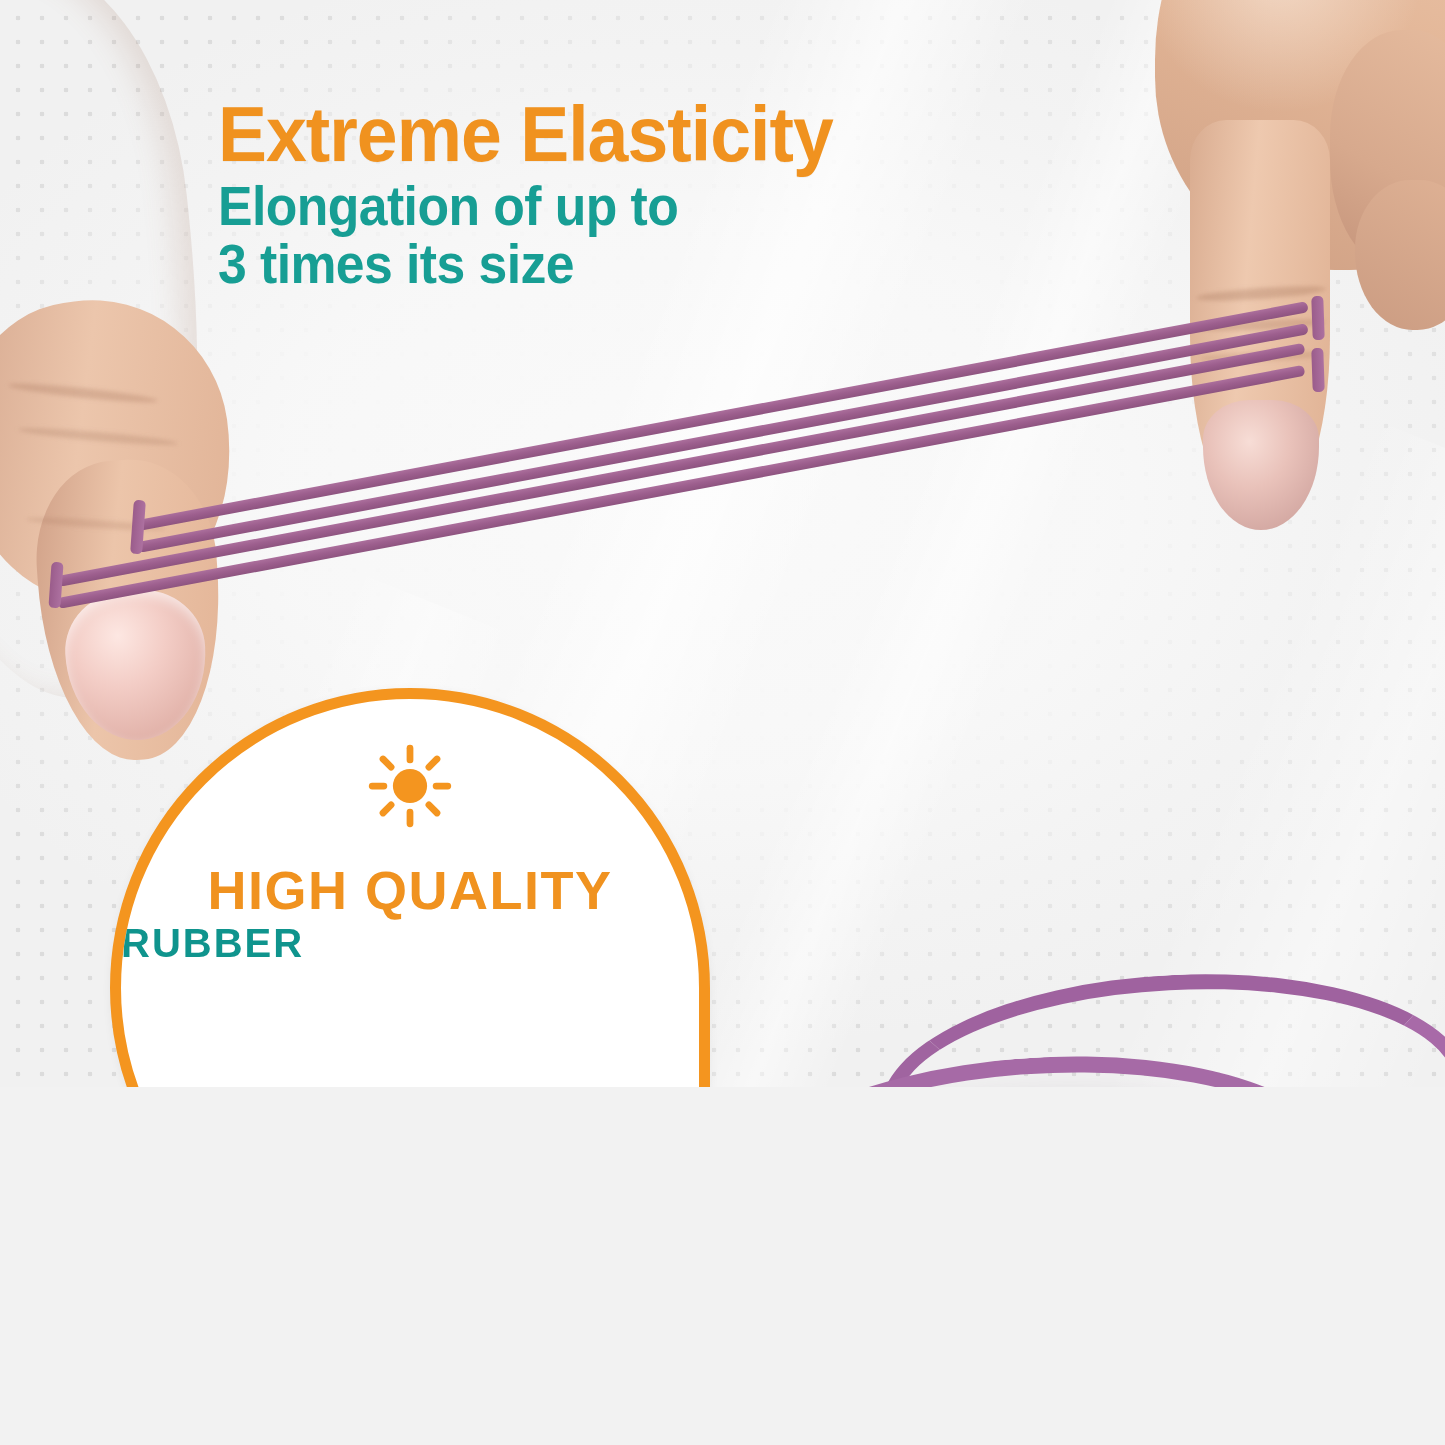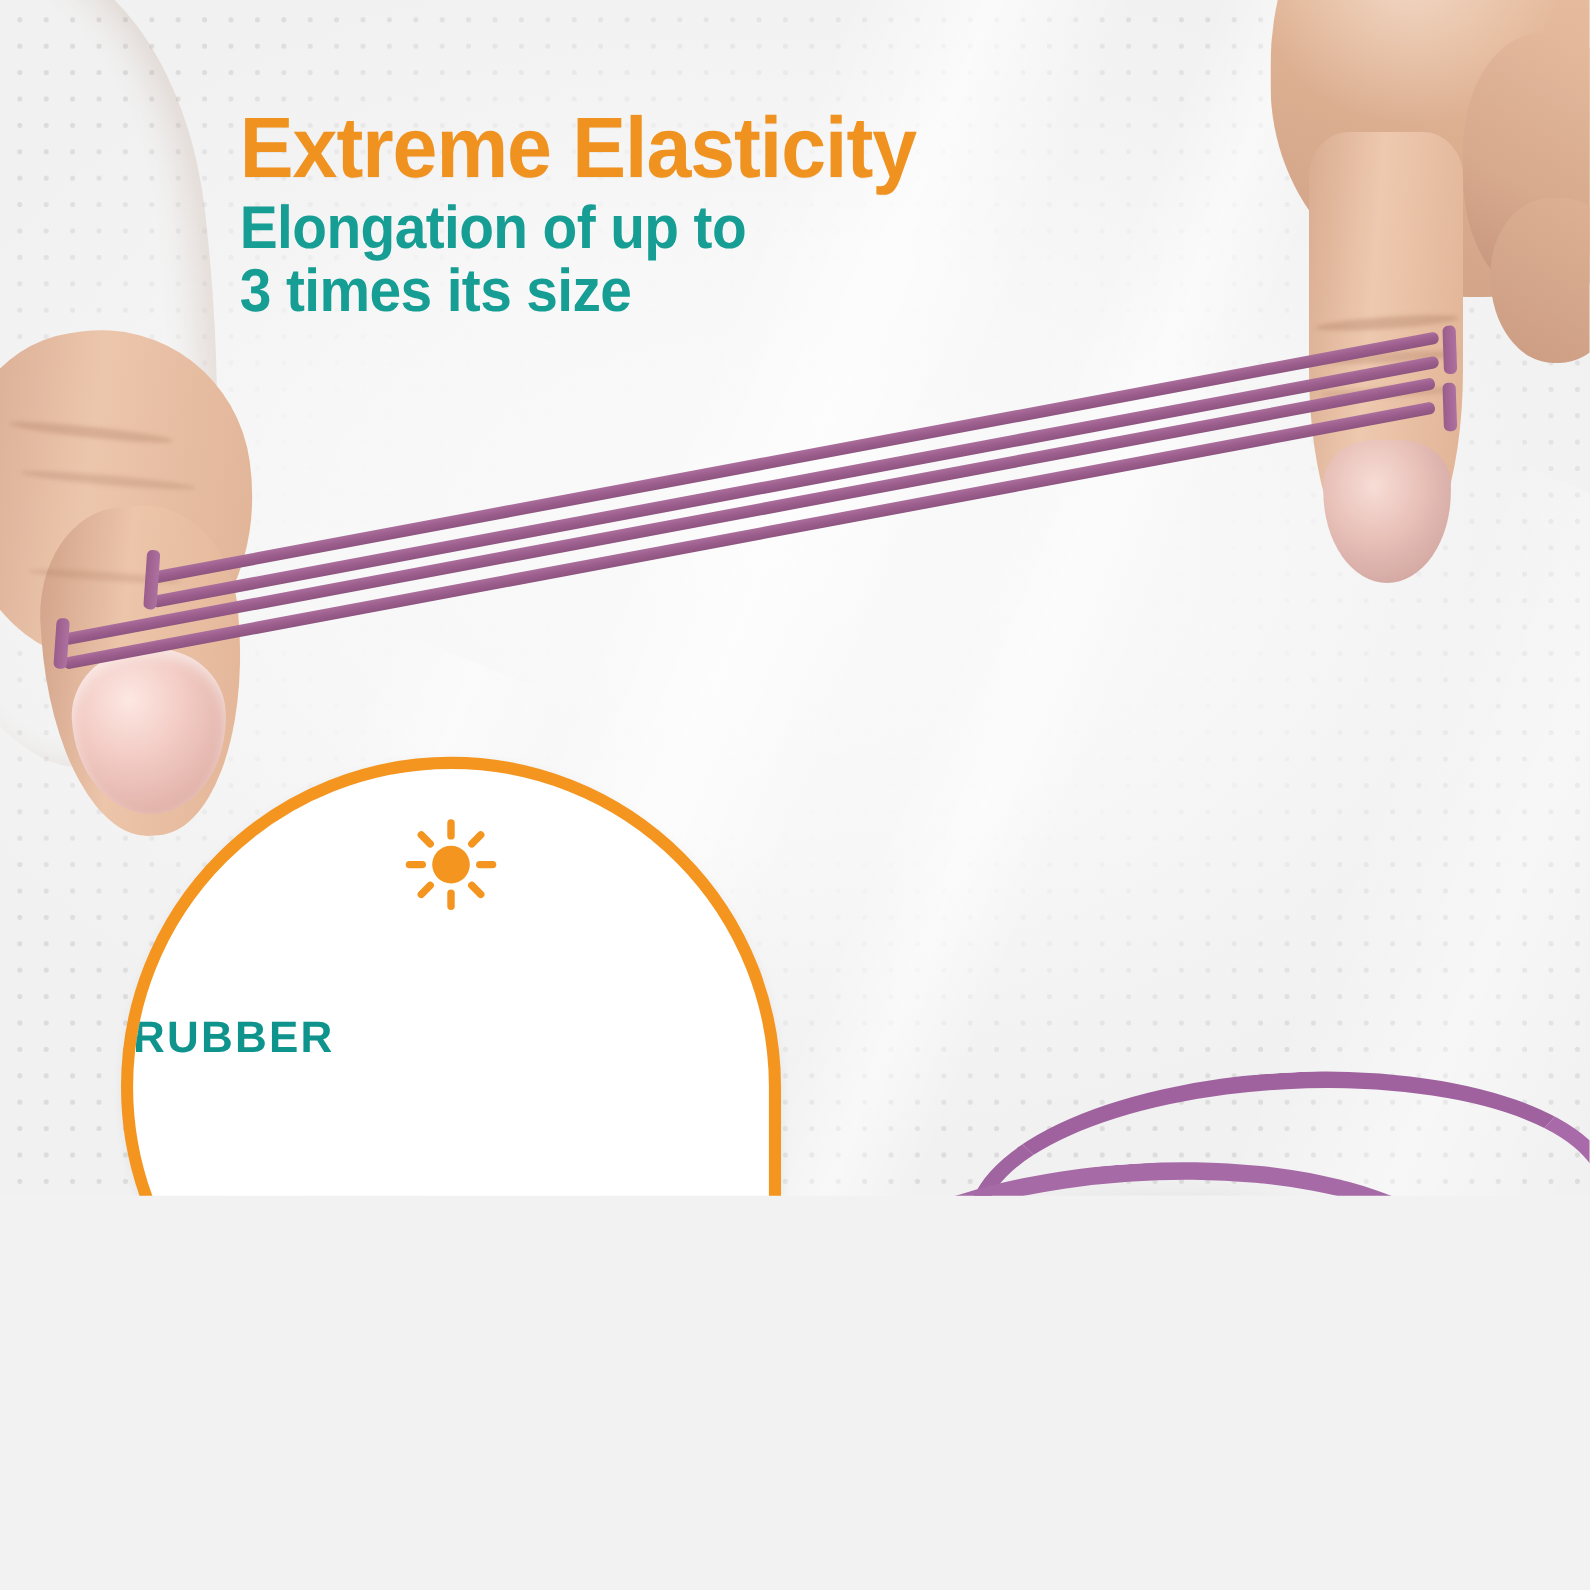--- a/index.html
+++ b/index.html
@@ -245,17 +245,18 @@
           <line x1="50" y1="79" x2="50" y2="92"></line>
           <line x1="8" y1="50" x2="21" y2="50"></line>
           <line x1="79" y1="50" x2="92" y2="50"></line>
           <line x1="20" y1="20" x2="29" y2="29"></line>
           <line x1="71" y1="71" x2="80" y2="80"></line>
           <line x1="80" y1="20" x2="71" y2="29"></line>
           <line x1="29" y1="71" x2="20" y2="80"></line>
         </g>
       </svg>
 
+      <div class="badge-h1">HIGH QUALITY</div>
       <div class="badge-h2">RUBBER</div>
     </div>
   </div>
 
 </div>
 
 </body></html>

